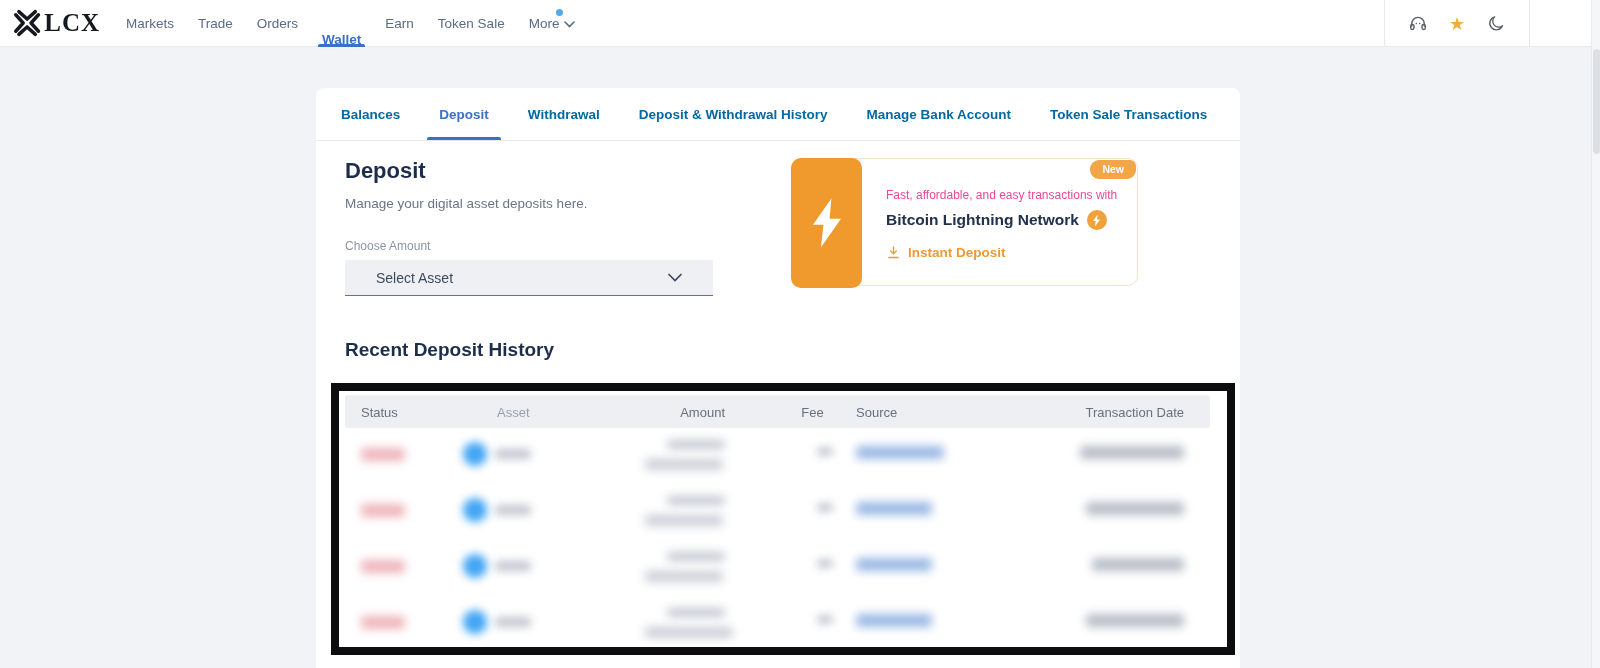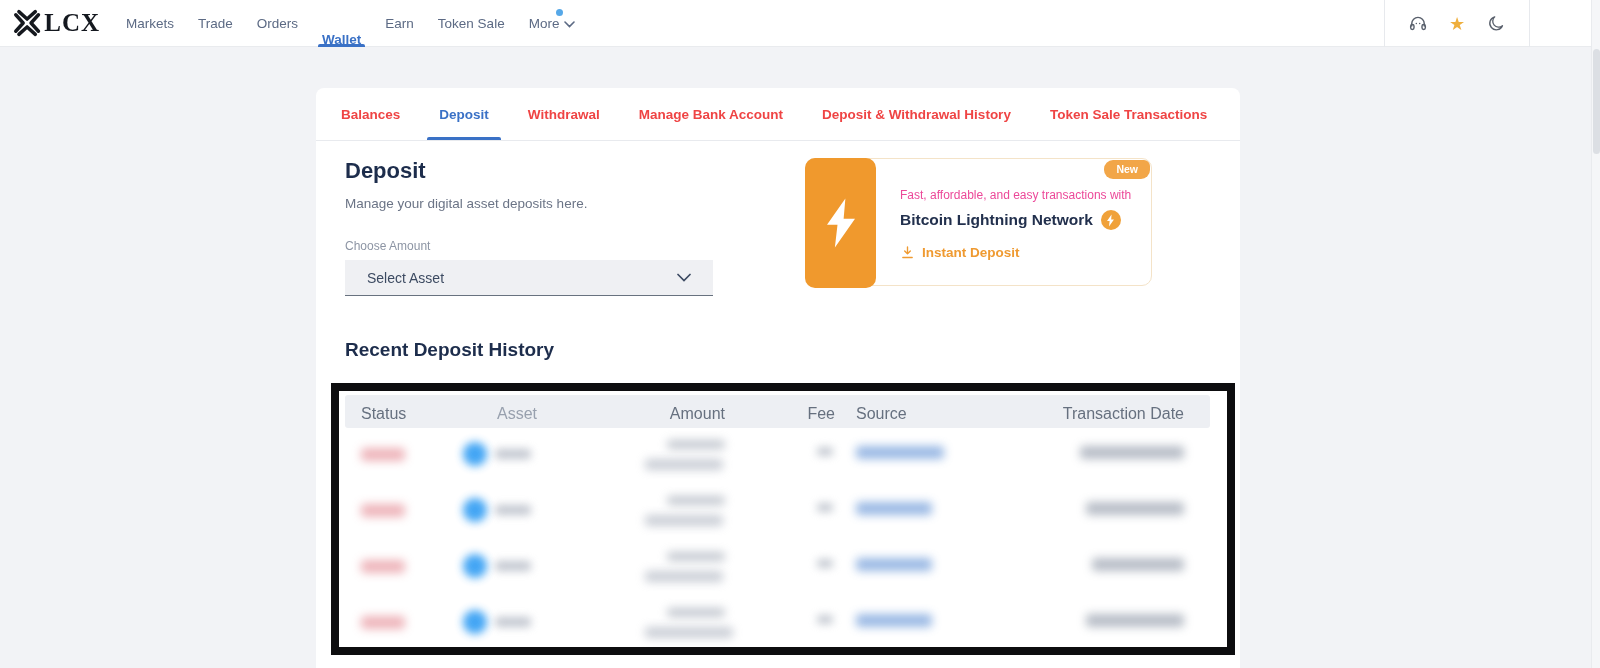--- a/index.html
+++ b/index.html
@@ -27,59 +27,59 @@
   .star-glyph { font-size:18px; color:#efaf3d; line-height:1; }
   
   .scroll-strip { position:absolute; right:0; top:0; width:9px; height:668px; background:#f5f6f8; border-left:1px solid #e9ebee; z-index:6; }
   .scroll-thumb { position:absolute; left:1px; top:49px; width:7px; height:105px; background:#dcdfe4; border-radius:4px; }
 
   
   .card { position:absolute; left:316px; top:88px; width:924px; height:580px; background:#ffffff;
           border-radius:8px 8px 0 0; }
   .tabs { display:flex; height:53px; border-bottom:1px solid #e8eaee; padding-left:21px; }
   .tab { position:relative; display:flex; align-items:center; padding:0 4px; margin-right:31px;
-         font-size:13.5px; font-weight:700; color:#ef4444; cursor:pointer; white-space:nowrap; }
+         font-size:13.5px; font-weight:700; color:#0369a1; cursor:pointer; white-space:nowrap; }
   .tab.active { color:#3a71c6; }
   .tab.active::after { content:""; position:absolute; left:-8px; right:-8px; bottom:0; height:3px;
          background:#3a71c6; border-radius:2px 2px 0 0; }
 
   .sec-title { position:absolute; left:29px; top:70px; font-size:22px; font-weight:700; color:#1d2d4c; }
   .sec-sub   { position:absolute; left:29px; top:108px; font-size:13.5px; color:#6b7486; }
   .field-label { position:absolute; left:29px; top:151px; font-size:12px; color:#8d95a4; }
   .asset-select { position:absolute; left:29px; top:172px; width:368px; height:36px; background:#eff0f3;
           border-bottom:1px solid #68727f; display:flex; align-items:center; justify-content:space-between;
-          padding:0 22px; cursor:pointer; }
+          padding:0 31px; cursor:pointer; }
   .asset-select .sel-text { font-size:14px; color:#3c4a61; }
 
   
-  .promo { position:absolute; left:489px; top:70px; width:347px; height:128px; background:#ffffff;
+  .promo { position:absolute; left:475px; top:70px; width:347px; height:128px; background:#ffffff;
            border:1px solid #f4e3c8; border-radius:10px; }
   .promo-left { position:absolute; left:-1px; top:-1px; width:71px; height:130px; background:#f0992d;
            border-radius:10px; display:flex; align-items:center; justify-content:center; }
   .promo-badge { position:absolute; top:1px; right:1px; background:#f2a648; color:#ffffff; font-size:10.5px;
            font-weight:700; padding:3px 12px 4px; border-radius:9px 6px 9px 9px; }
   .promo-line1 { position:absolute; left:94px; top:29px; font-size:12px; color:#ec4899; }
   .promo-line2 { position:absolute; left:94px; top:51px; font-size:15.5px; font-weight:700; color:#22304d;
            display:flex; align-items:center; gap:8px; }
   .ln-badge { width:20px; height:20px; border-radius:50%; background:#f0a139; display:flex; align-items:center; justify-content:center; }
   .promo-cta { position:absolute; left:94px; top:86px; display:flex; align-items:center; gap:7px;
            font-size:13.5px; font-weight:700; color:#ef9a31; cursor:pointer; }
 
   .hist-title { position:absolute; left:29px; top:251px; font-size:19px; font-weight:700; color:#1d2d4c; }
 
   
   .black-rect { position:absolute; left:331px; top:383px; width:904px; height:272px;
            border:8px solid #0d0d0f; background:#ffffff; overflow:hidden; z-index:4; }
   .thead { position:absolute; left:6px; top:4px; width:865px; height:33px; background:#edeff3;
-           border-radius:3px; font-size:16px; color:#66707f; }
+           border-radius:3px; font-size:13px; color:#66707f; }
   .th { position:absolute; top:10px; white-space:nowrap; }
   .th-status { left:16px; }
   .th-asset  { left:152px; color:#98a0ae; filter:blur(0.6px); }
   .th-amount { left:300px; width:80px; text-align:right; }
-  .th-fee    { left:445px; width:45px; text-align:right; }
+  .th-fee    { left:445px; width:45px; text-align:center; }
   .th-source { left:511px; }
   .th-date   { right:26px; text-align:right; }
   .trows { position:absolute; left:6px; top:37px; width:865px; }
   .trow { position:relative; width:865px; height:56px; }
   .ph { position:absolute; border-radius:4px; }
   .blur5 { filter:blur(5px); }
   .blur4 { filter:blur(4px); }
   .ph-status { left:16px; top:20px; width:44px; height:13px; background:#dd6b77; opacity:.5; }
   .ph-circle { left:118px; top:14px; width:24px; height:24px; border-radius:50%; background:#2f9cf3; opacity:.9; }
   .ph-alabel { left:150px; top:21px; width:36px; height:10px; background:#a7aebb; opacity:.7; }
@@ -171,24 +171,24 @@
       <div class="tab">
           <span>Balances</span>
         </div>
       <div class="tab active">
           <span>Deposit</span>
         </div>
       <div class="tab">
           <span>Withdrawal</span>
         </div>
       <div class="tab">
+          <span>Deposit &amp; Withdrawal History</span>
+        </div>
+      <div class="tab">
           <span>Manage Bank Account</span>
-        </div>
-      <div class="tab">
-          <span>Deposit &amp; Withdrawal History</span>
         </div>
       <div class="tab">
           <span>Token Sale Transactions</span>
         </div>
     </div>
 
     <h1 class="sec-title">Deposit</h1>
     <p class="sec-sub">Manage your digital asset deposits here.</p>
 
     <div class="field-label">Choose Amount</div>

